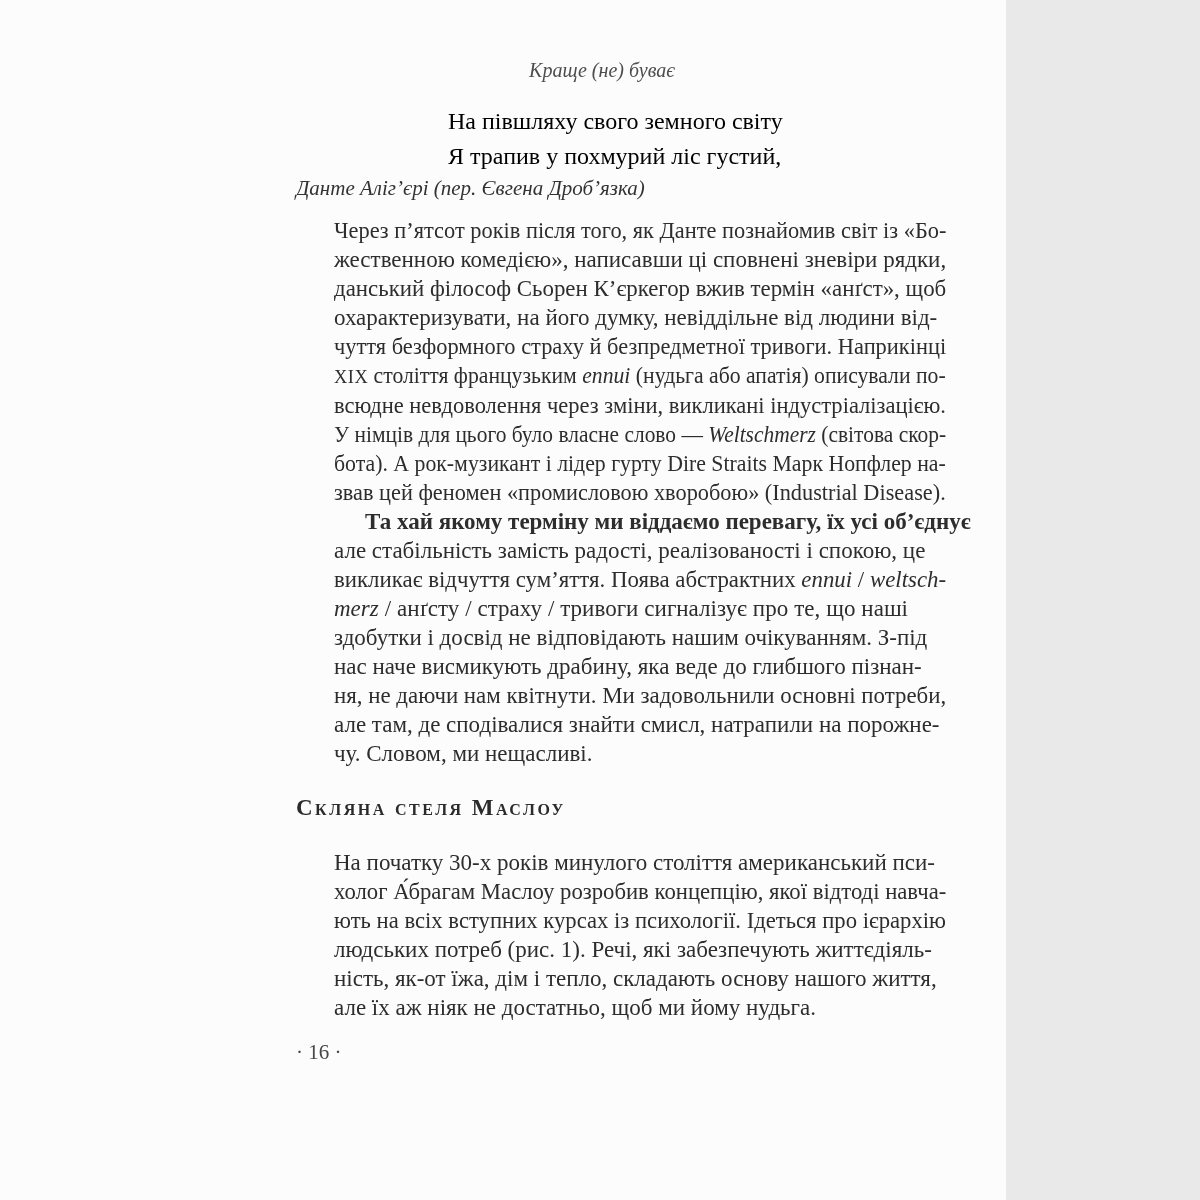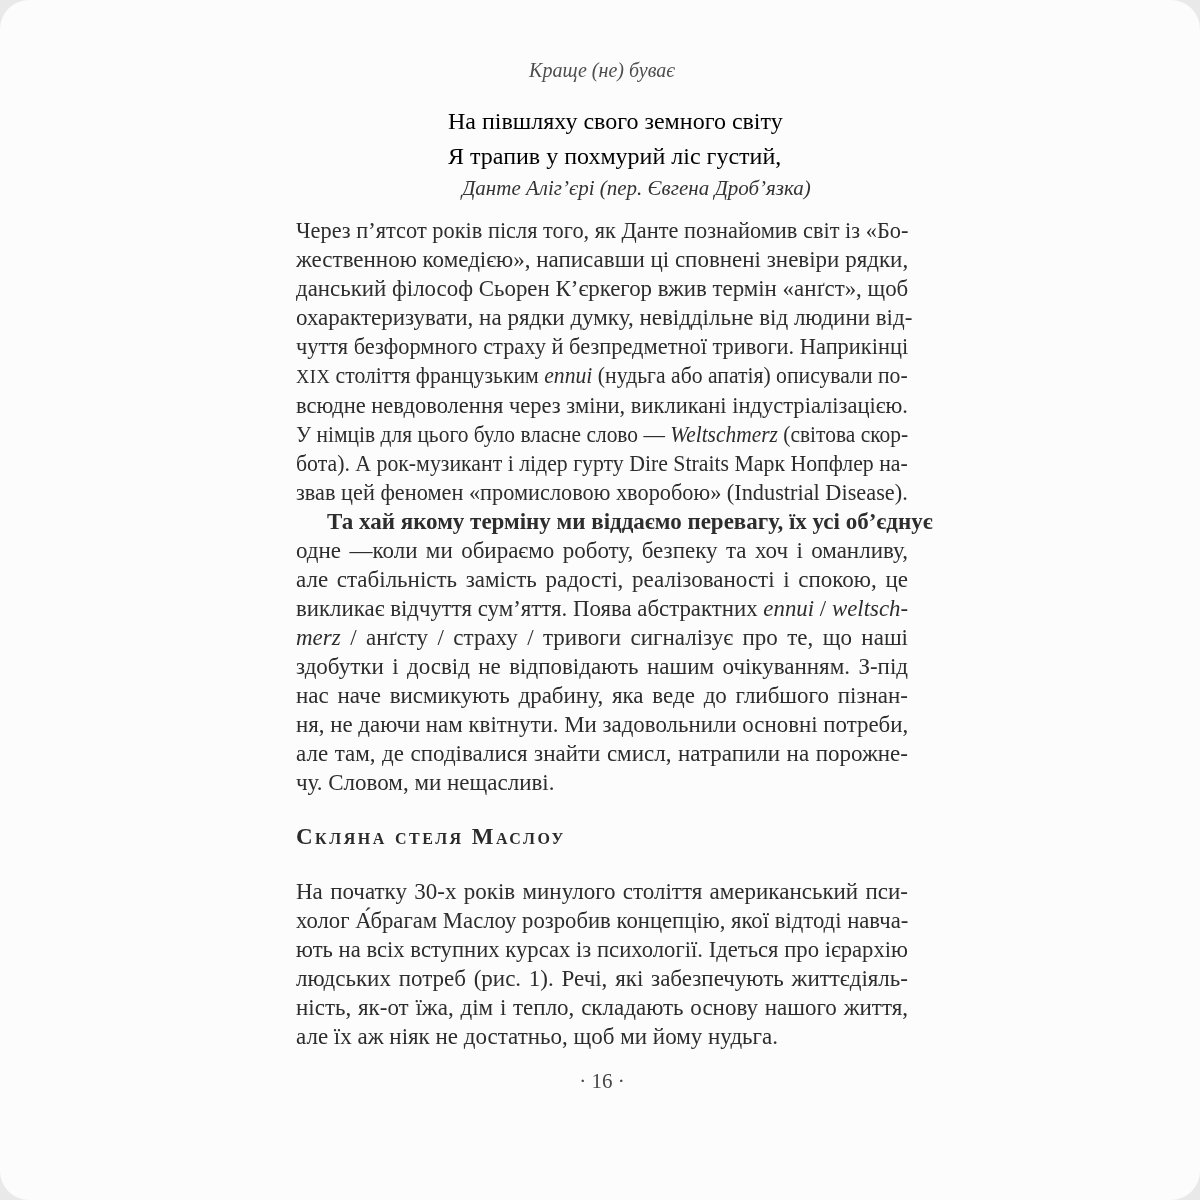--- a/index.html
+++ b/index.html
@@ -1,25 +1,24 @@
 <!DOCTYPE html>
 <html><head>
 <meta charset="utf-8">
 <style>
   html, body { margin: 0; padding: 0; }
   body { background: #e9e9e9; }
   .scan {
     position: relative;
-    width: 1200px;
+    width: 1006px;
     height: 1200px;
     background: #fcfcfc;
     overflow: hidden;
     font-family: "Liberation Serif", "DejaVu Serif", serif;
     color: #2d2d2d;
-    border-radius: 29px;
   }
   .content {
     position: absolute;
     left: 296px;
     top: 0;
     width: 612px;
   }
   .running-head {
     margin-top: 57px;
     text-align: center;
@@ -30,30 +29,30 @@
   }
   .epigraph { margin-top: 21px; }
   .poem {
     margin-left: 152px;
     font-size: 24px;
     line-height: 35px;
     color: #000000;
   }
   .pline { white-space: nowrap; }
   .attribution {
-    margin-left: 166px;
     margin-top: 1px;
     font-style: italic;
     font-size: 21px;
     line-height: 26px;
     color: #333333;
   }
   .para {
     font-size: 23px;
     line-height: 29px;
+    margin-left: 38px;
   }
   .para.first { margin-top: 15px; }
   .jline {
     white-space: nowrap;
     text-align: justify;
     text-align-last: justify;
   }
   .jline.end { text-align-last: left; }
   .para.indent .jline:first-child { text-indent: 31px; font-weight: bold; }
   .it { font-style: italic; }
@@ -62,21 +61,21 @@
     margin: 26px 0 26px 0;
     font-size: 23px;
     line-height: 28px;
     font-weight: 600;
     font-variant: small-caps;
     letter-spacing: 2.5px;
     color: #2b2b2b;
   }
   .page-number {
     margin-top: 18px;
-    text-align: center;
+    text-align: left;
     font-size: 21px;
     line-height: 24px;
     color: #474747;
   }
 </style>
 </head>
 <body>
 
 <div class="scan">
   <div class="content">
@@ -88,32 +87,31 @@
           <div class="pline">На півшляху свого земного світу</div>
           <div class="pline">Я трапив у похмурий ліс густий,</div>
         </div>
       <div class="attribution">Данте Аліг’єрі (пер. Євгена Дроб’язка)</div>
     </div>
 
     <div class="para first">
         <div class="jline" style="transform-origin: left center; transform: scaleX(0.972973);"><span>Через п’ятсот років після того, як Данте познайомив світ із «Бо-</span></div>
         <div class="jline"><span>жественною комедією», написавши ці сповнені зневіри рядки,</span></div>
         <div class="jline" style="transform-origin: left center; transform: scaleX(0.995122);"><span>данський філософ Сьорен К’єркегор вжив термін «анґст», щоб</span></div>
-        <div class="jline"><span>охарактеризувати, на рядки думку, невіддільне від людини від-</span></div>
+        <div class="jline"><span>охарактеризувати, на його думку, невіддільне від людини від-</span></div>
         <div class="jline" style="transform-origin: left center; transform: scaleX(0.974522);"><span>чуття безформного страху й безпредметної тривоги. Наприкінці</span></div>
         <div class="jline" style="transform-origin: left center; transform: scaleX(0.942989);"><span class="sc">XIX</span><span> століття французьким </span><span class="it">ennui</span><span> (нудьга або апатія) описували по-</span></div>
         <div class="jline" style="transform-origin: left center; transform: scaleX(0.9792);"><span>всюдне невдоволення через зміни, викликані індустріалізацією.</span></div>
         <div class="jline" style="transform-origin: left center; transform: scaleX(0.932927);"><span>У німців для цього було власне слово — </span><span class="it">Weltschmerz</span><span> (світова скор-</span></div>
         <div class="jline" style="transform-origin: left center; transform: scaleX(0.947368);"><span>бота). А рок-музикант і лідер гурту Dire Straits Марк Нопфлер на-</span></div>
         <div class="jline end" style="transform-origin: left center; transform: scaleX(0.969889);"><span>звав цей феномен «промисловою хворобою» (Industrial Disease).</span></div>
       </div>
 
     <div class="para indent">
         <div class="jline"><span>Та хай якому терміну ми віддаємо перевагу, їх усі об’єднує</span></div>
-        <div class="jline"><span>одне —коли ми обираємо роботу, безпеку та хоч і оманливу,</span></div>
         <div class="jline"><span>але стабільність замість радості, реалізованості і спокою, це</span></div>
         <div class="jline" style="transform-origin: left center; transform: scaleX(0.993506);"><span>викликає відчуття сум’яття. Поява абстрактних </span><span class="it">ennui</span><span> / </span><span class="it">weltsch-</span></div>
         <div class="jline"><span class="it">merz</span><span> / анґсту / страху / тривоги сигналізує про те, що наші</span></div>
         <div class="jline"><span>здобутки і досвід не відповідають нашим очікуванням. З-під</span></div>
         <div class="jline"><span>нас наче висмикують драбину, яка веде до глибшого пізнан-</span></div>
         <div class="jline" style="transform-origin: left center; transform: scaleX(0.995122);"><span>ня, не даючи нам квітнути. Ми задовольнили основні потреби,</span></div>
         <div class="jline"><span>але там, де сподівалися знайти смисл, натрапили на порожне-</span></div>
         <div class="jline end"><span>чу. Словом, ми нещасливі.</span></div>
       </div>
 

